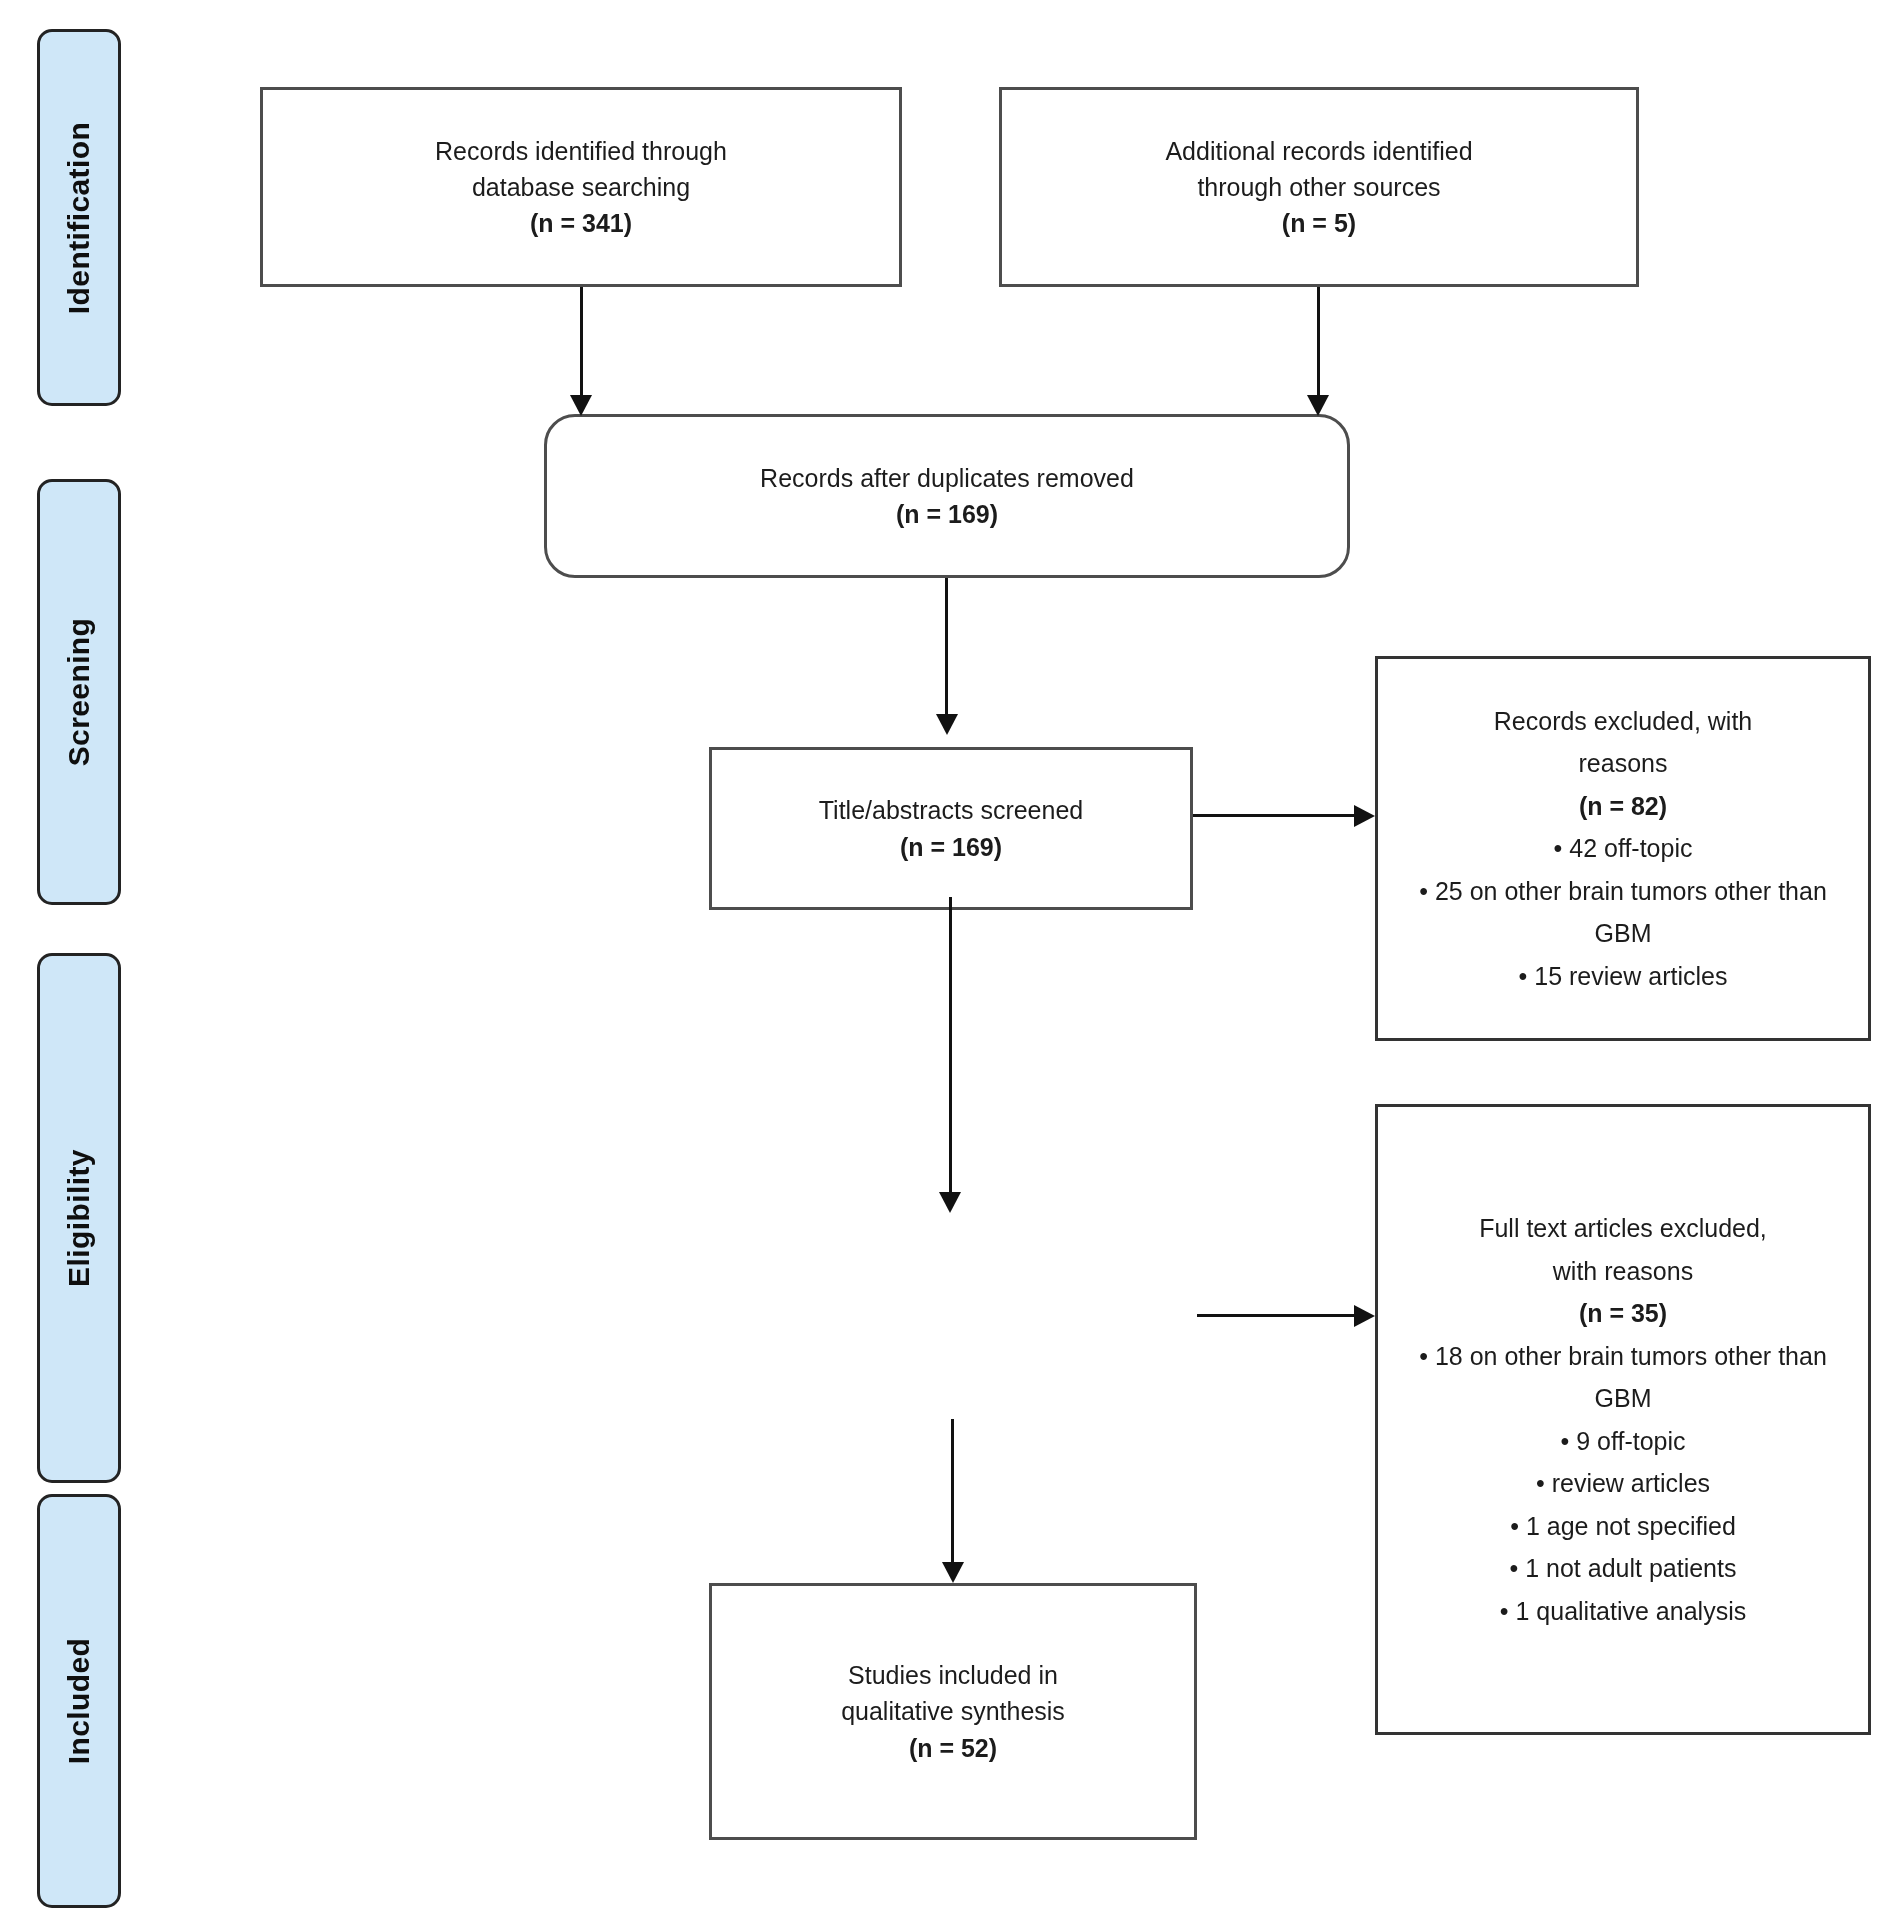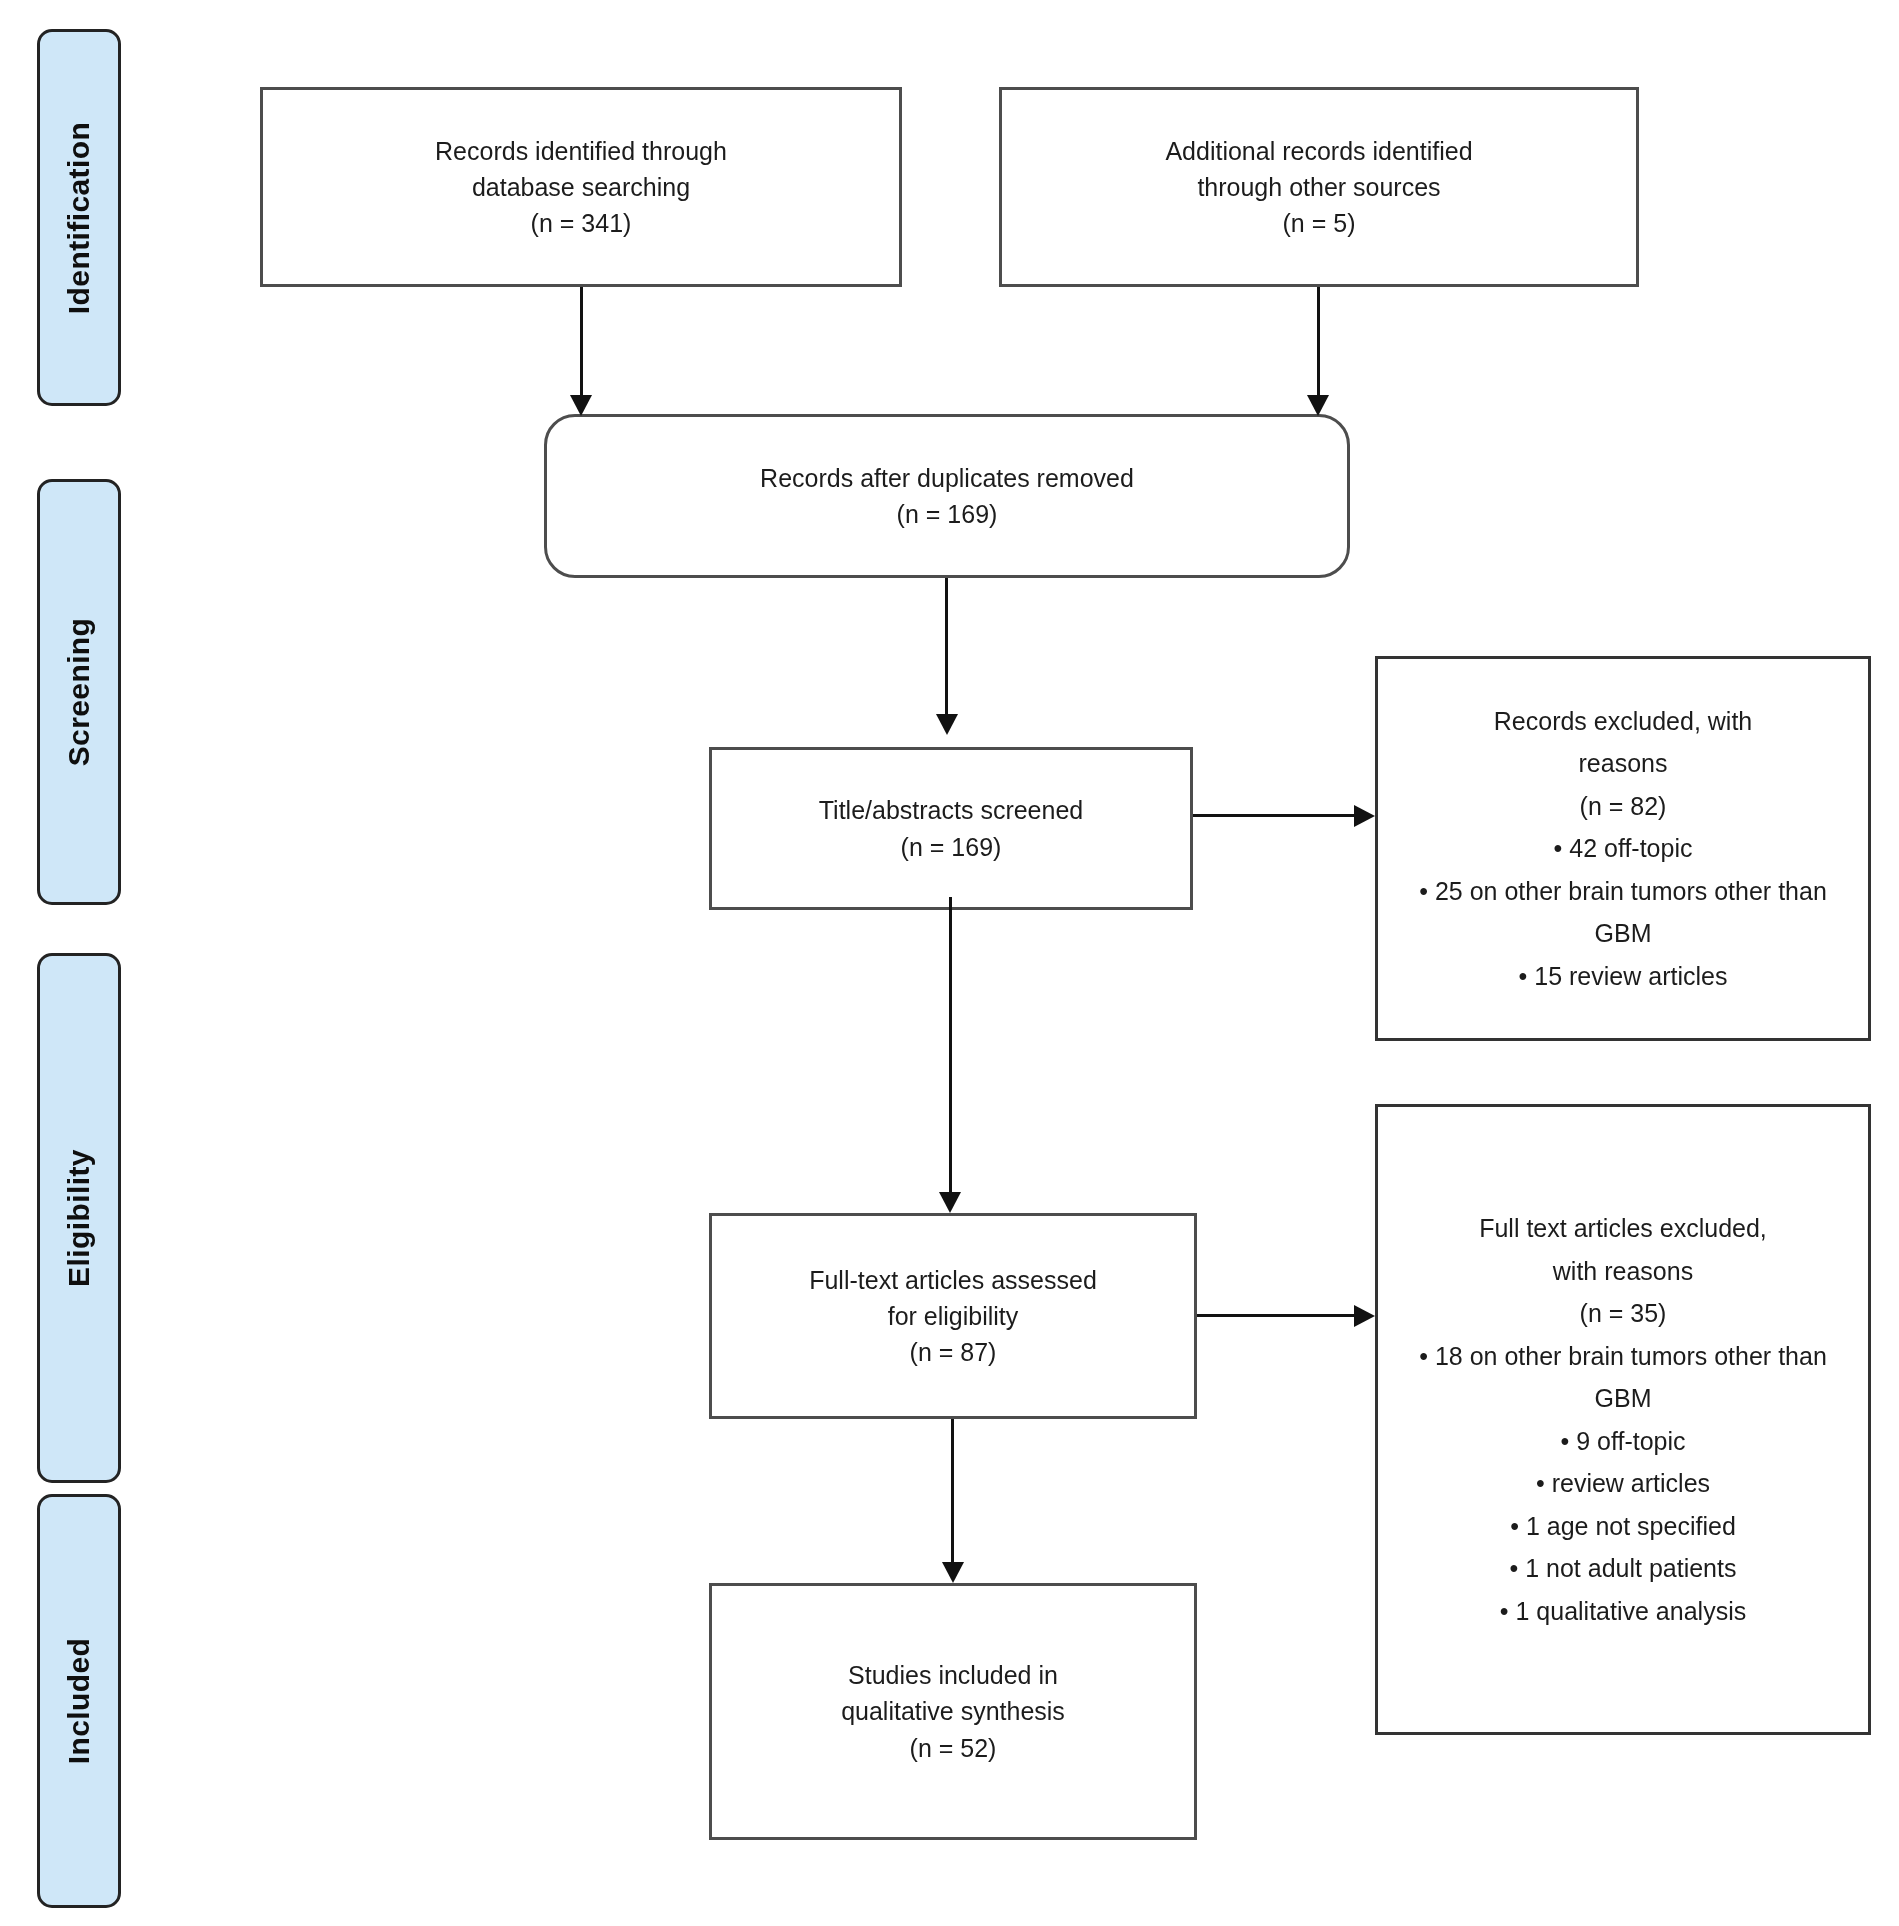--- a/index.html
+++ b/index.html
@@ -45,21 +45,21 @@
     text-align: center;
     font-size: 25px;
     line-height: 1.45;
     padding: 6px 24px;
   }
   .fbox.excl {
     border-color: #333333;
     line-height: 1.7;
     padding: 7.4px 16.3px;
   }
-  .nline { font-weight: normal; text-align: right; }
+  .nline { font-weight: bold; text-align: right; }
   .bullet::before { content: "\2022\00a0"; }
   
   .shaft-v { position: absolute; width: 3px; background: #111111; }
   .shaft-h { position: absolute; height: 3px; background: #111111; }
   .head-down {
     position: absolute; width: 0; height: 0;
     border-left: 11px solid transparent;
     border-right: 11px solid transparent;
     border-top: 21px solid #111111;
   }
@@ -112,25 +112,20 @@
 
   <div class="fbox excl" style="left:1375px; top:620px; width:496px; height:385px;margin-top:36px;">
     <div>Records excluded, with</div>
     <div>reasons</div>
     <div class="nline">(n = 82)</div>
     <div class="bullet">42 off-topic</div>
     <div class="bullet">25 on other brain tumors other than GBM</div>
     <div class="bullet">15 review articles</div>
   </div>
 
-  <div class="fbox" style="left:709px; top:1213px; width:488px; height:206px;">
-    <div>Full-text articles assessed</div>
-    <div>for eligibility</div>
-    <div class="nline">(n = 87)</div>
-  </div>
 
   <div class="fbox excl" style="left:1375px; top:1104px; width:496px; height:631px;">
     <div>Full text articles excluded,</div>
     <div>with reasons</div>
     <div class="nline">(n = 35)</div>
     <div class="bullet">18 on other brain tumors other than GBM</div>
     <div class="bullet">9 off-topic</div>
     <div class="bullet">review articles</div>
     <div class="bullet">1 age not specified</div>
     <div class="bullet">1 not adult patients</div>

